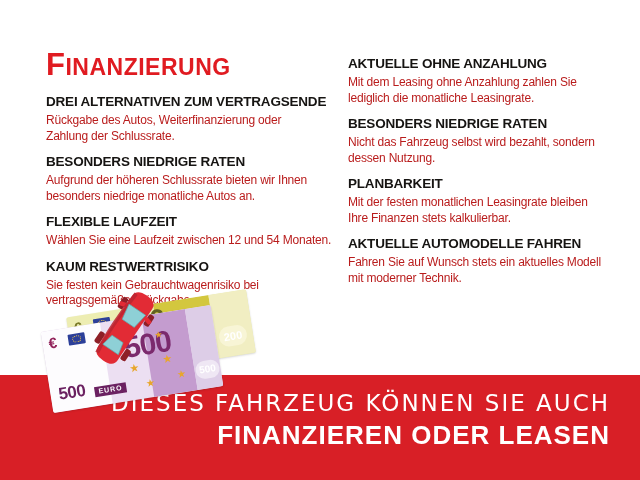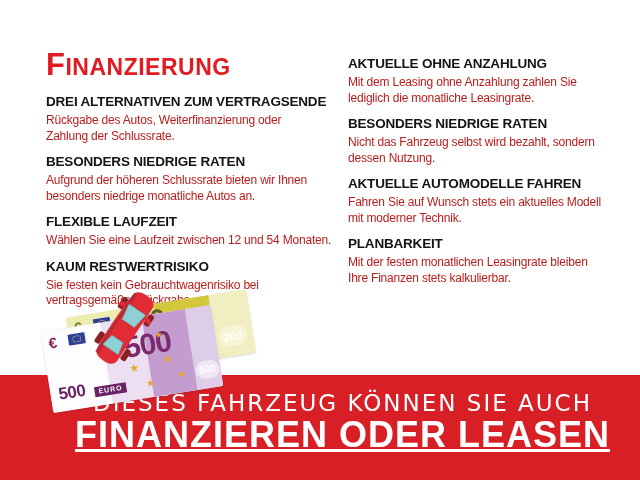--- a/index.html
+++ b/index.html
@@ -35,21 +35,21 @@
   }
   .banner-text{
     position:absolute;right:30px;top:13px;text-align:right;color:#ffffff;
   }
   .banner-line1{
     font-size:23px;line-height:30px;letter-spacing:2px;font-weight:normal;
     font-family:"DejaVu Sans","Liberation Sans",sans-serif;
     text-align:center;
   }
   .banner-line2{
-    font-size:36px;line-height:34px;letter-spacing:1px;font-weight:bold;text-decoration:underline;
+    font-size:26px;line-height:34px;letter-spacing:1px;font-weight:bold;
   }
   
   .note{position:absolute;border-radius:2px;box-shadow:0 1px 2px rgba(0,0,0,.15);overflow:hidden;}
   .note-200{left:70px;top:303px;width:182px;height:64px;transform:rotate(-9deg);
     background:#ededb2;z-index:2;}
   .note-200 .band{position:absolute;left:88px;top:0;width:56px;height:64px;background:#d3c73e;}
   .note-200 .strip{position:absolute;left:144px;top:0;width:38px;height:64px;background:#f1eec2;}
   .note-200 .big-value{position:absolute;left:52px;top:0px;font-size:29px;font-weight:bold;color:#61611f;letter-spacing:-1px;}
   .note-200 .wm{position:absolute;left:148px;top:34px;width:28px;height:20px;background:#f8f5d6;border-radius:10px;
     color:#ffffff;font-size:11px;font-weight:bold;text-align:center;line-height:20px;}
@@ -111,28 +111,28 @@
     <h3>AKTUELLE OHNE ANZAHLUNG</h3>
     <p>Mit dem Leasing ohne Anzahlung zahlen Sie
 lediglich die monatliche Leasingrate.</p>
   </div>
   <div class="section">
     <h3>BESONDERS NIEDRIGE RATEN</h3>
     <p>Nicht das Fahrzeug selbst wird bezahlt, sondern
 dessen Nutzung.</p>
   </div>
   <div class="section">
+    <h3>PLANBARKEIT</h3>
+    <p>Mit der festen monatlichen Leasingrate bleiben
+Ihre Finanzen stets kalkulierbar.</p>
+  </div>
+  <div class="section">
     <h3>AKTUELLE AUTOMODELLE FAHREN</h3>
     <p>Fahren Sie auf Wunsch stets ein aktuelles Modell
 mit moderner Technik.</p>
-  </div>
-  <div class="section">
-    <h3>PLANBARKEIT</h3>
-    <p>Mit der festen monatlichen Leasingrate bleiben
-Ihre Finanzen stets kalkulierbar.</p>
   </div>
 </div>
 
 <div class="banner">
   <div class="banner-text">
     <div class="banner-line1">DIESES FAHRZEUG KÖNNEN SIE AUCH</div>
     <div class="banner-line2">FINANZIEREN ODER LEASEN</div>
   </div>
 </div>
 

